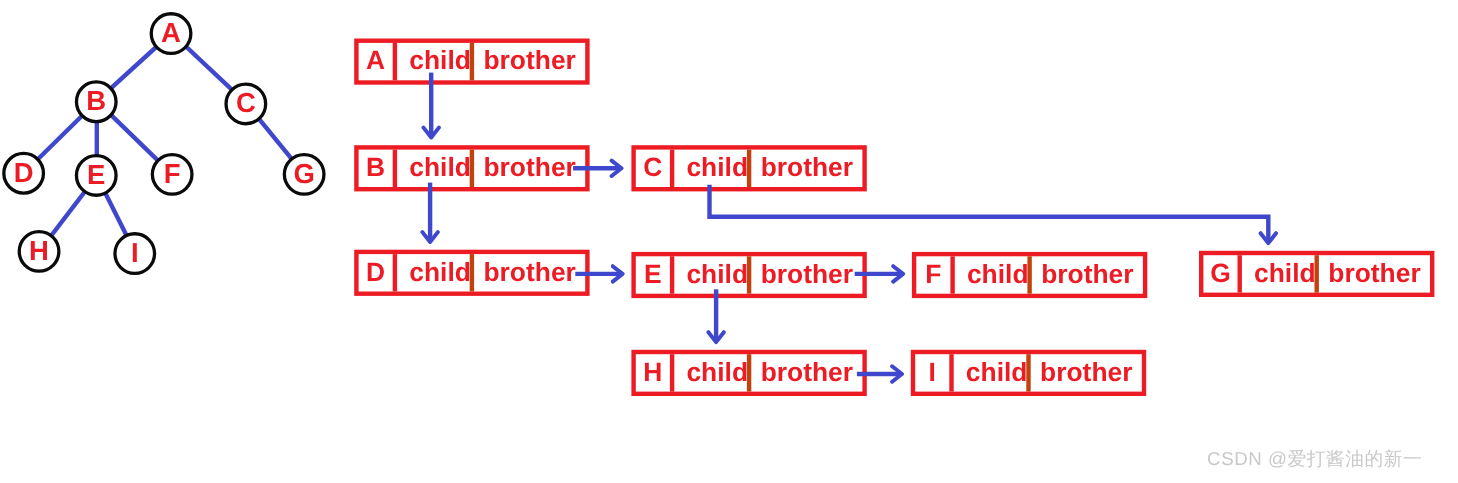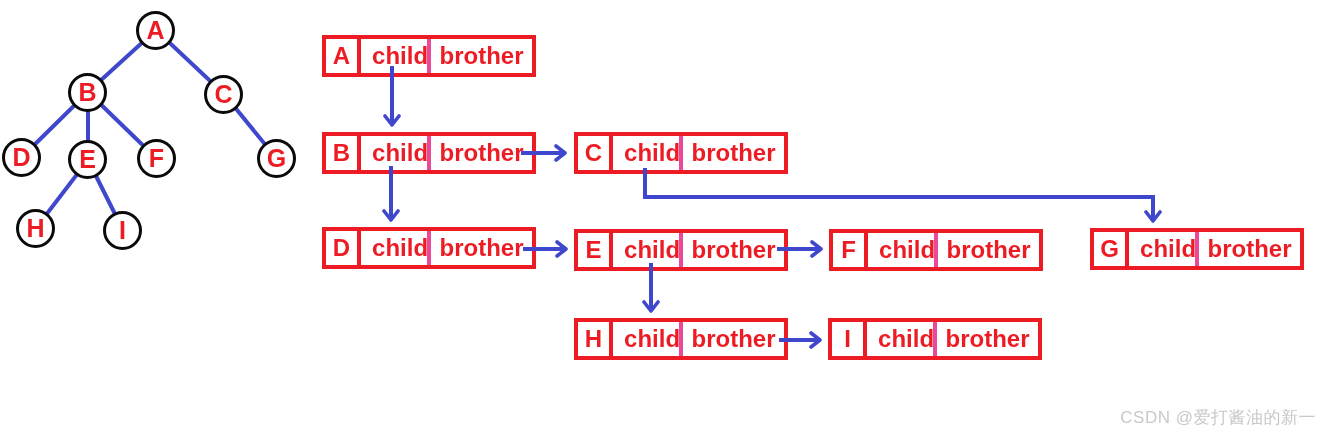--- a/index.html
+++ b/index.html
@@ -49,27 +49,27 @@
     font-weight: bold;
     font-size: 24px;
     line-height: 1;
   }
   .cell {
     display: flex; align-items: center; justify-content: center;
     box-sizing: border-box;
     height: 100%;
   }
   .cell.c-letter  { width: 17%; border-right: 4px solid #ED1C24; }
-  .cell.c-child   { width: 34%; border-right: 4px solid #ec4899; padding-left: 12px; }
+  .cell.c-child   { width: 34%; border-right: 4px solid #c2410c; padding-left: 12px; }
   .cell.c-brother { width: 49%; }
 
   .watermark {
     position: absolute;
     z-index: 4;
-    right: 9px;
+    right: 32px;
     bottom: 10px;
     color: #c9c9c9;
     font-size: 17px;
     letter-spacing: 0.5px;
   }
 </style>
 </head>
 <body>
 
 <div class="canvas">

